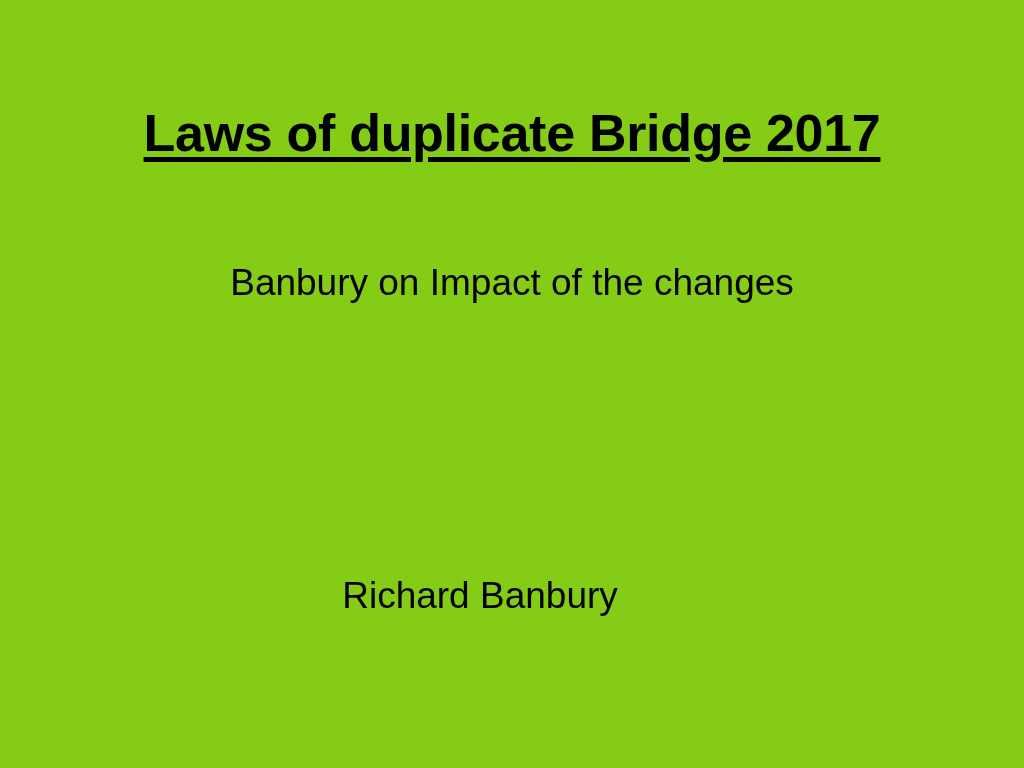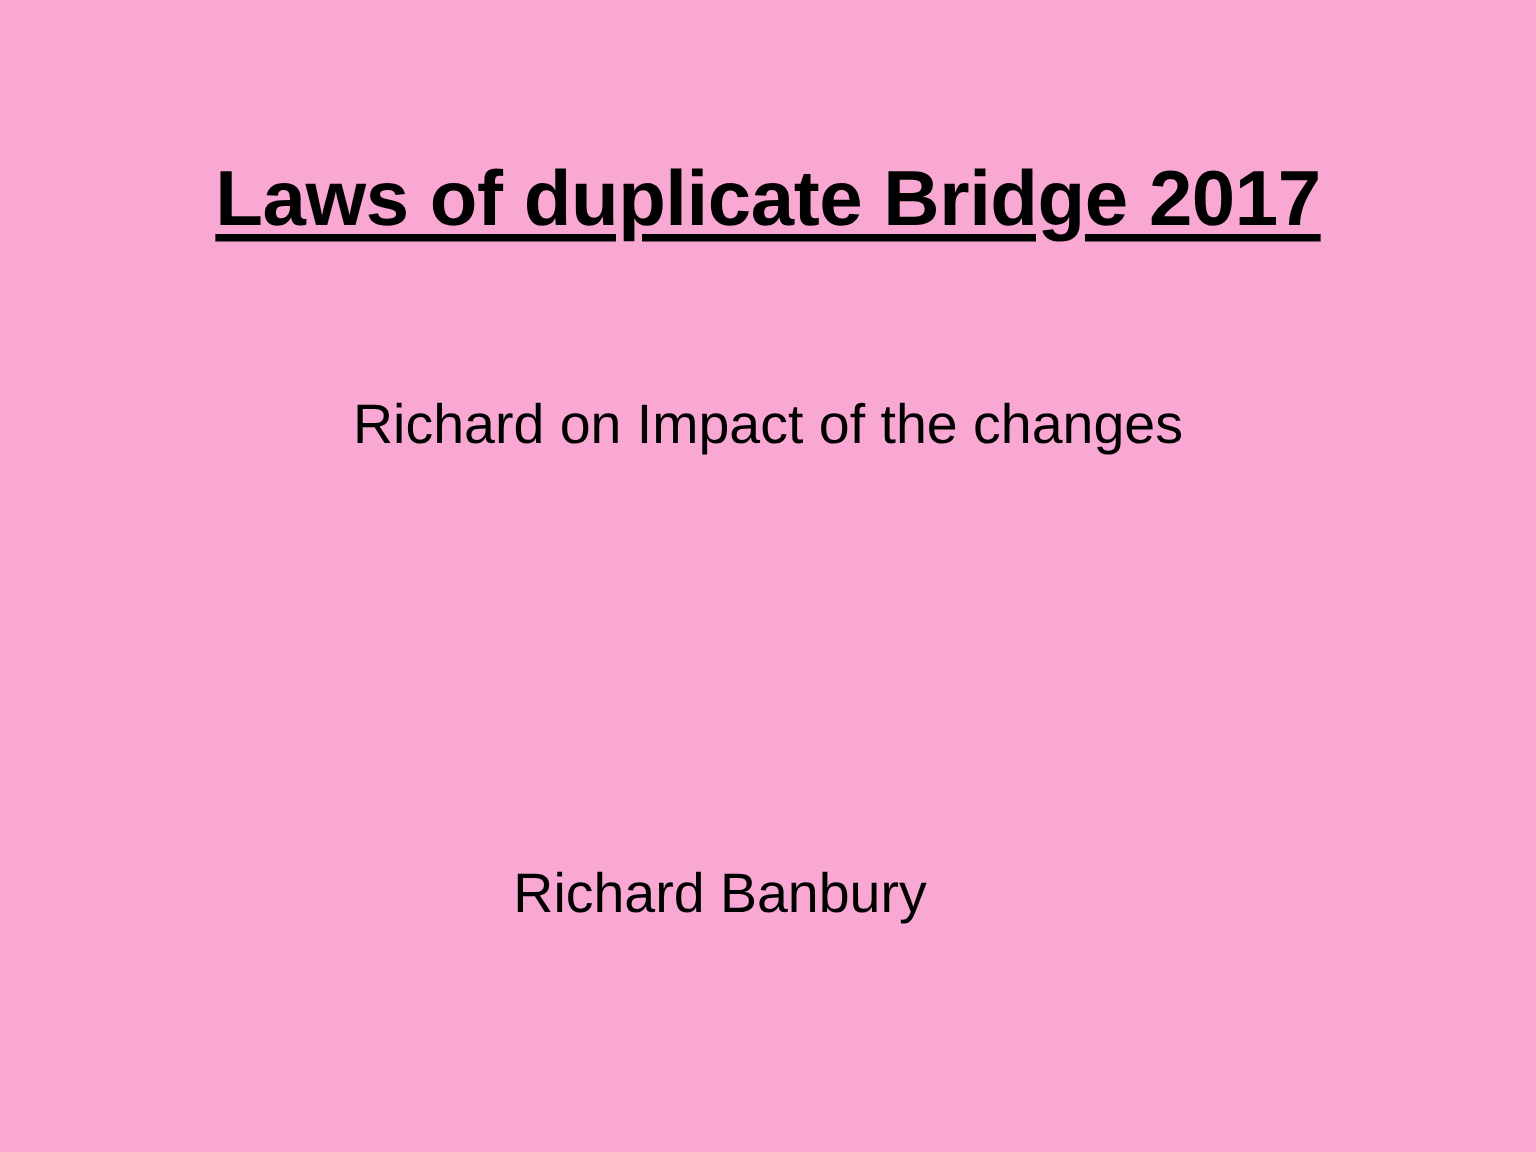--- a/index.html
+++ b/index.html
@@ -11,21 +11,21 @@
     width: 1024px;
     height: 768px;
     font-family: "Liberation Sans", sans-serif;
     color: #000000;
     overflow: hidden;
   }
   .slide {
     position: relative;
     width: 1024px;
     height: 768px;
-    background: #f9a8d4;
+    background: #84cc16;
     box-sizing: border-box;
   }
   .title-block {
     position: absolute;
     top: 104px;
     left: 0;
     width: 1024px;
     text-align: center;
   }
   .title-text {
@@ -68,20 +68,20 @@
 </head>
 <body>
 
 <div class="slide">
 
   <div class="title-block">
     <span class="title-text">Laws of duplicate Bridge 2017</span>
   </div>
 
   <div class="subtitle-block">
-    <div class="subtitle-line">Richard on Impact of the changes</div>
+    <div class="subtitle-line">Banbury on Impact of the changes</div>
   </div>
 
   <div class="author-block">
     <div class="author-text">Richard Banbury</div>
   </div>
 
 </div>
 
 </body></html>

